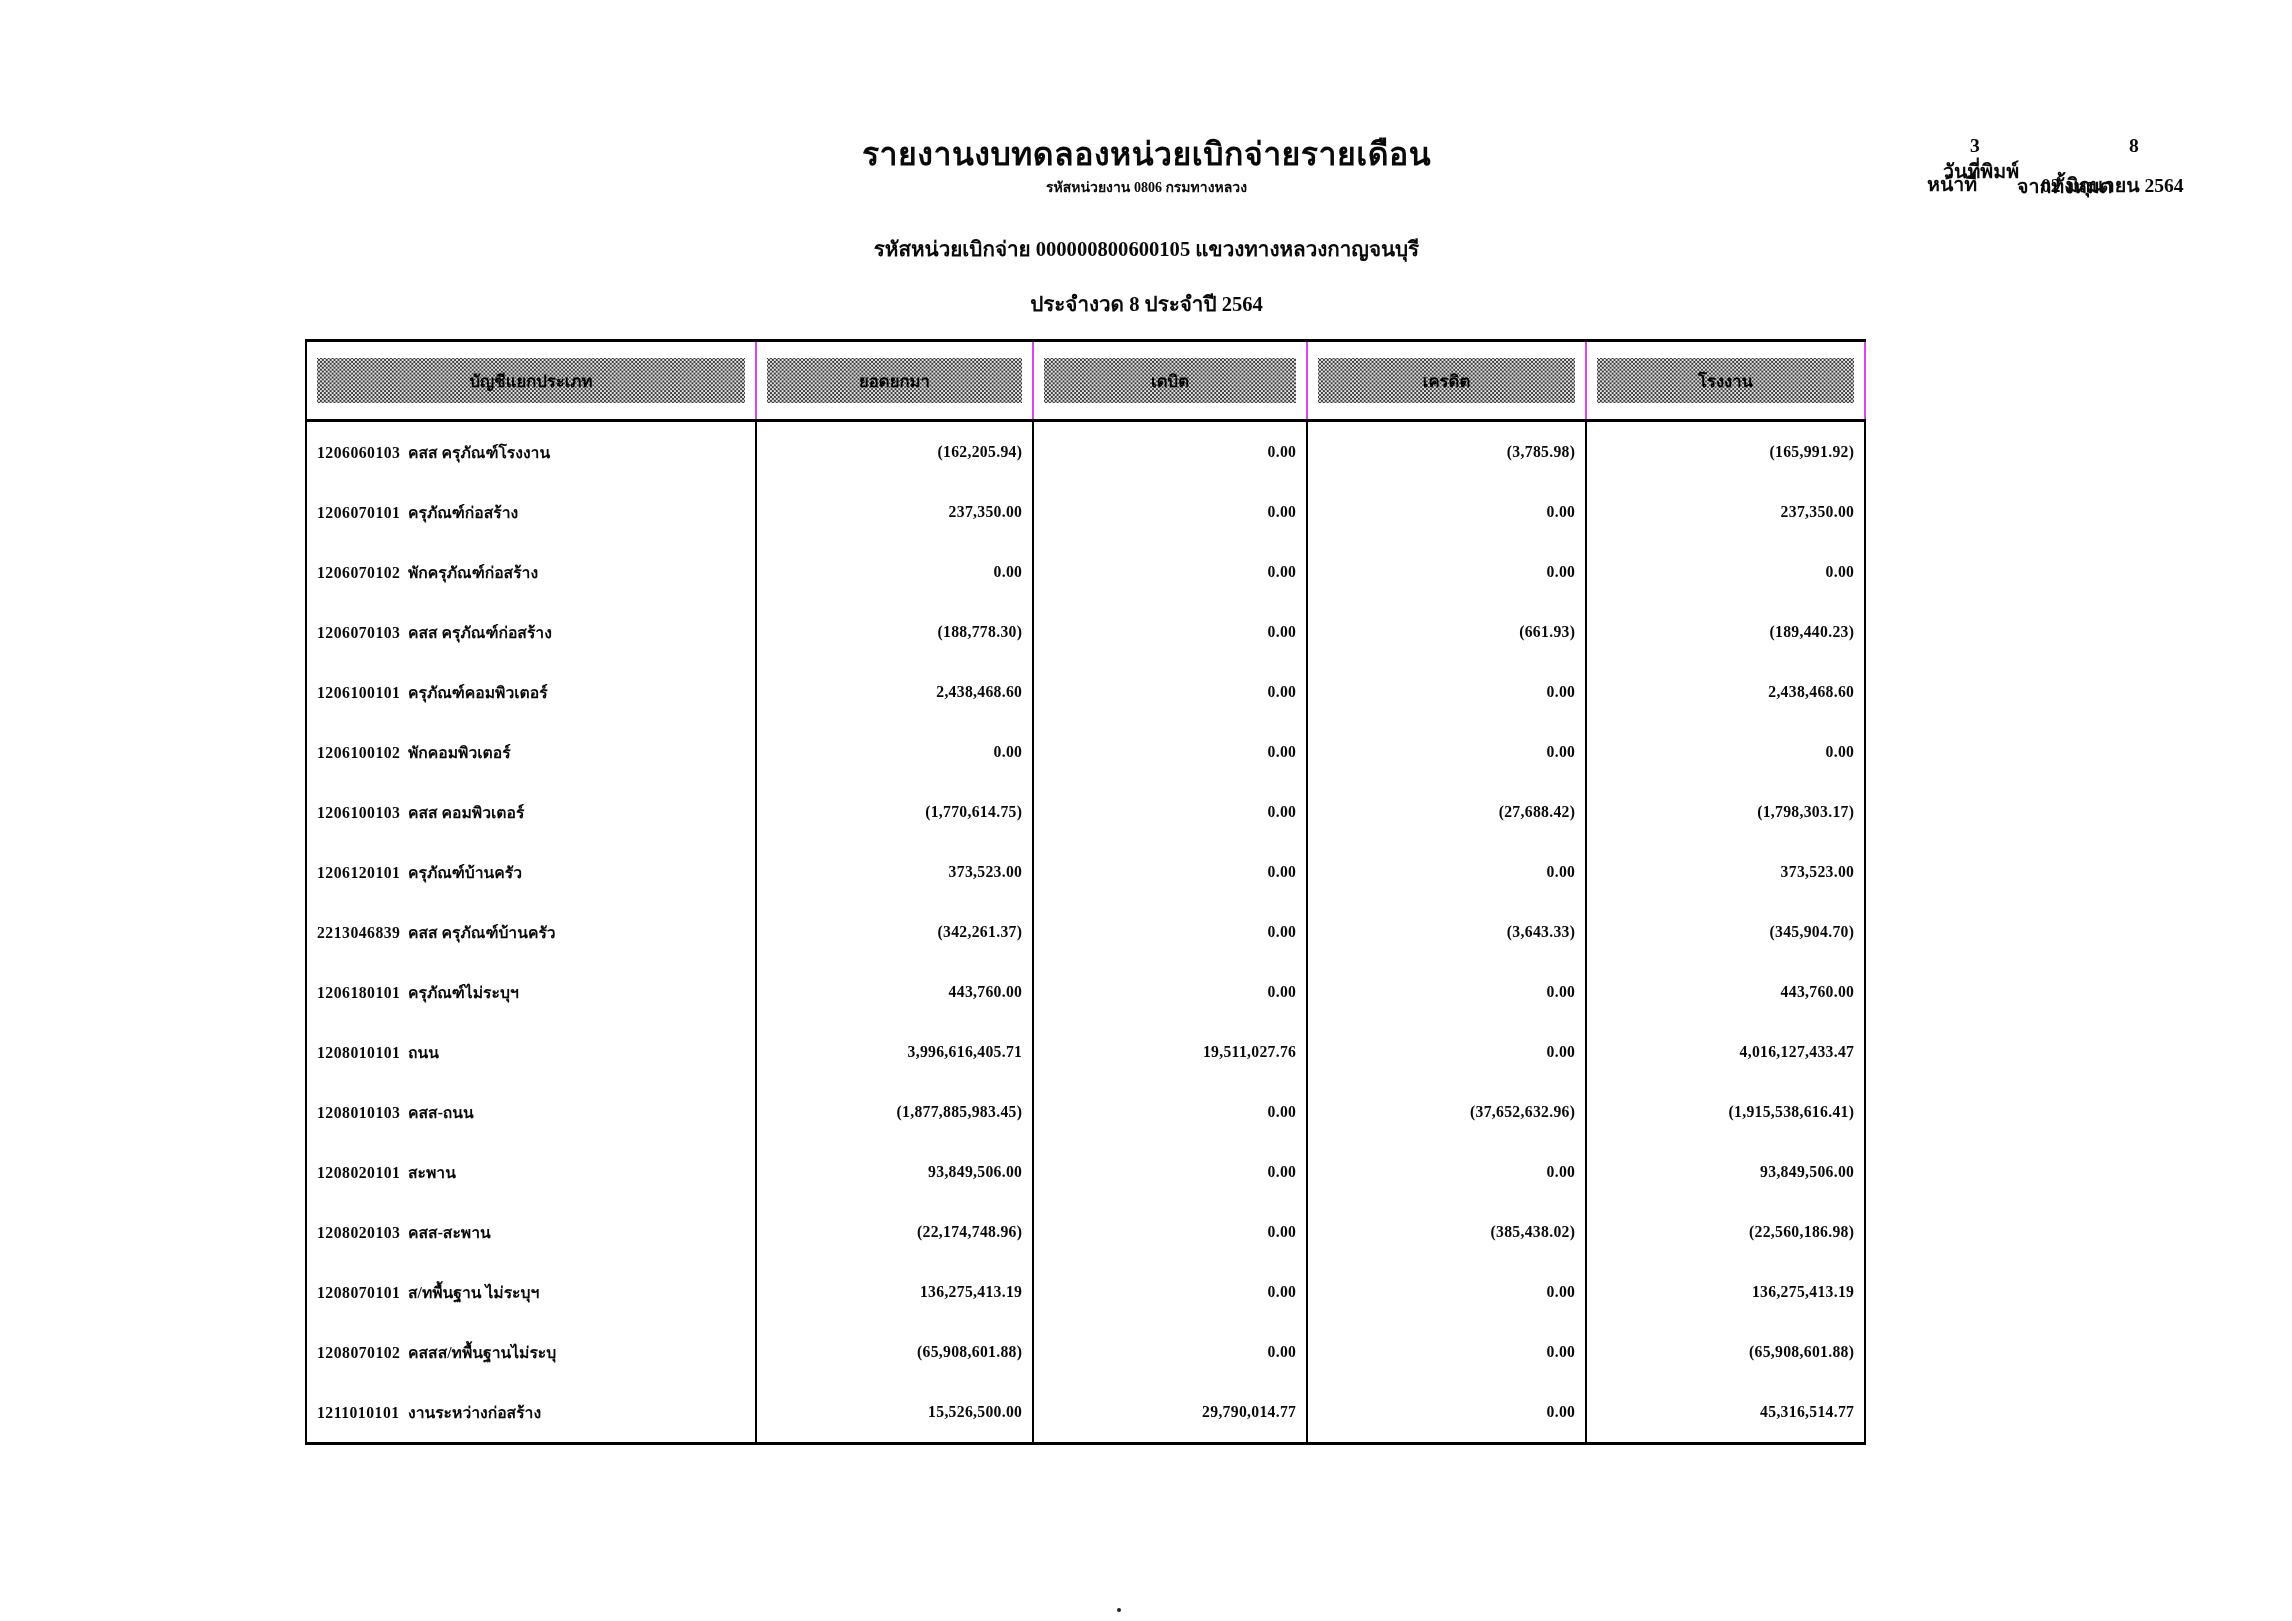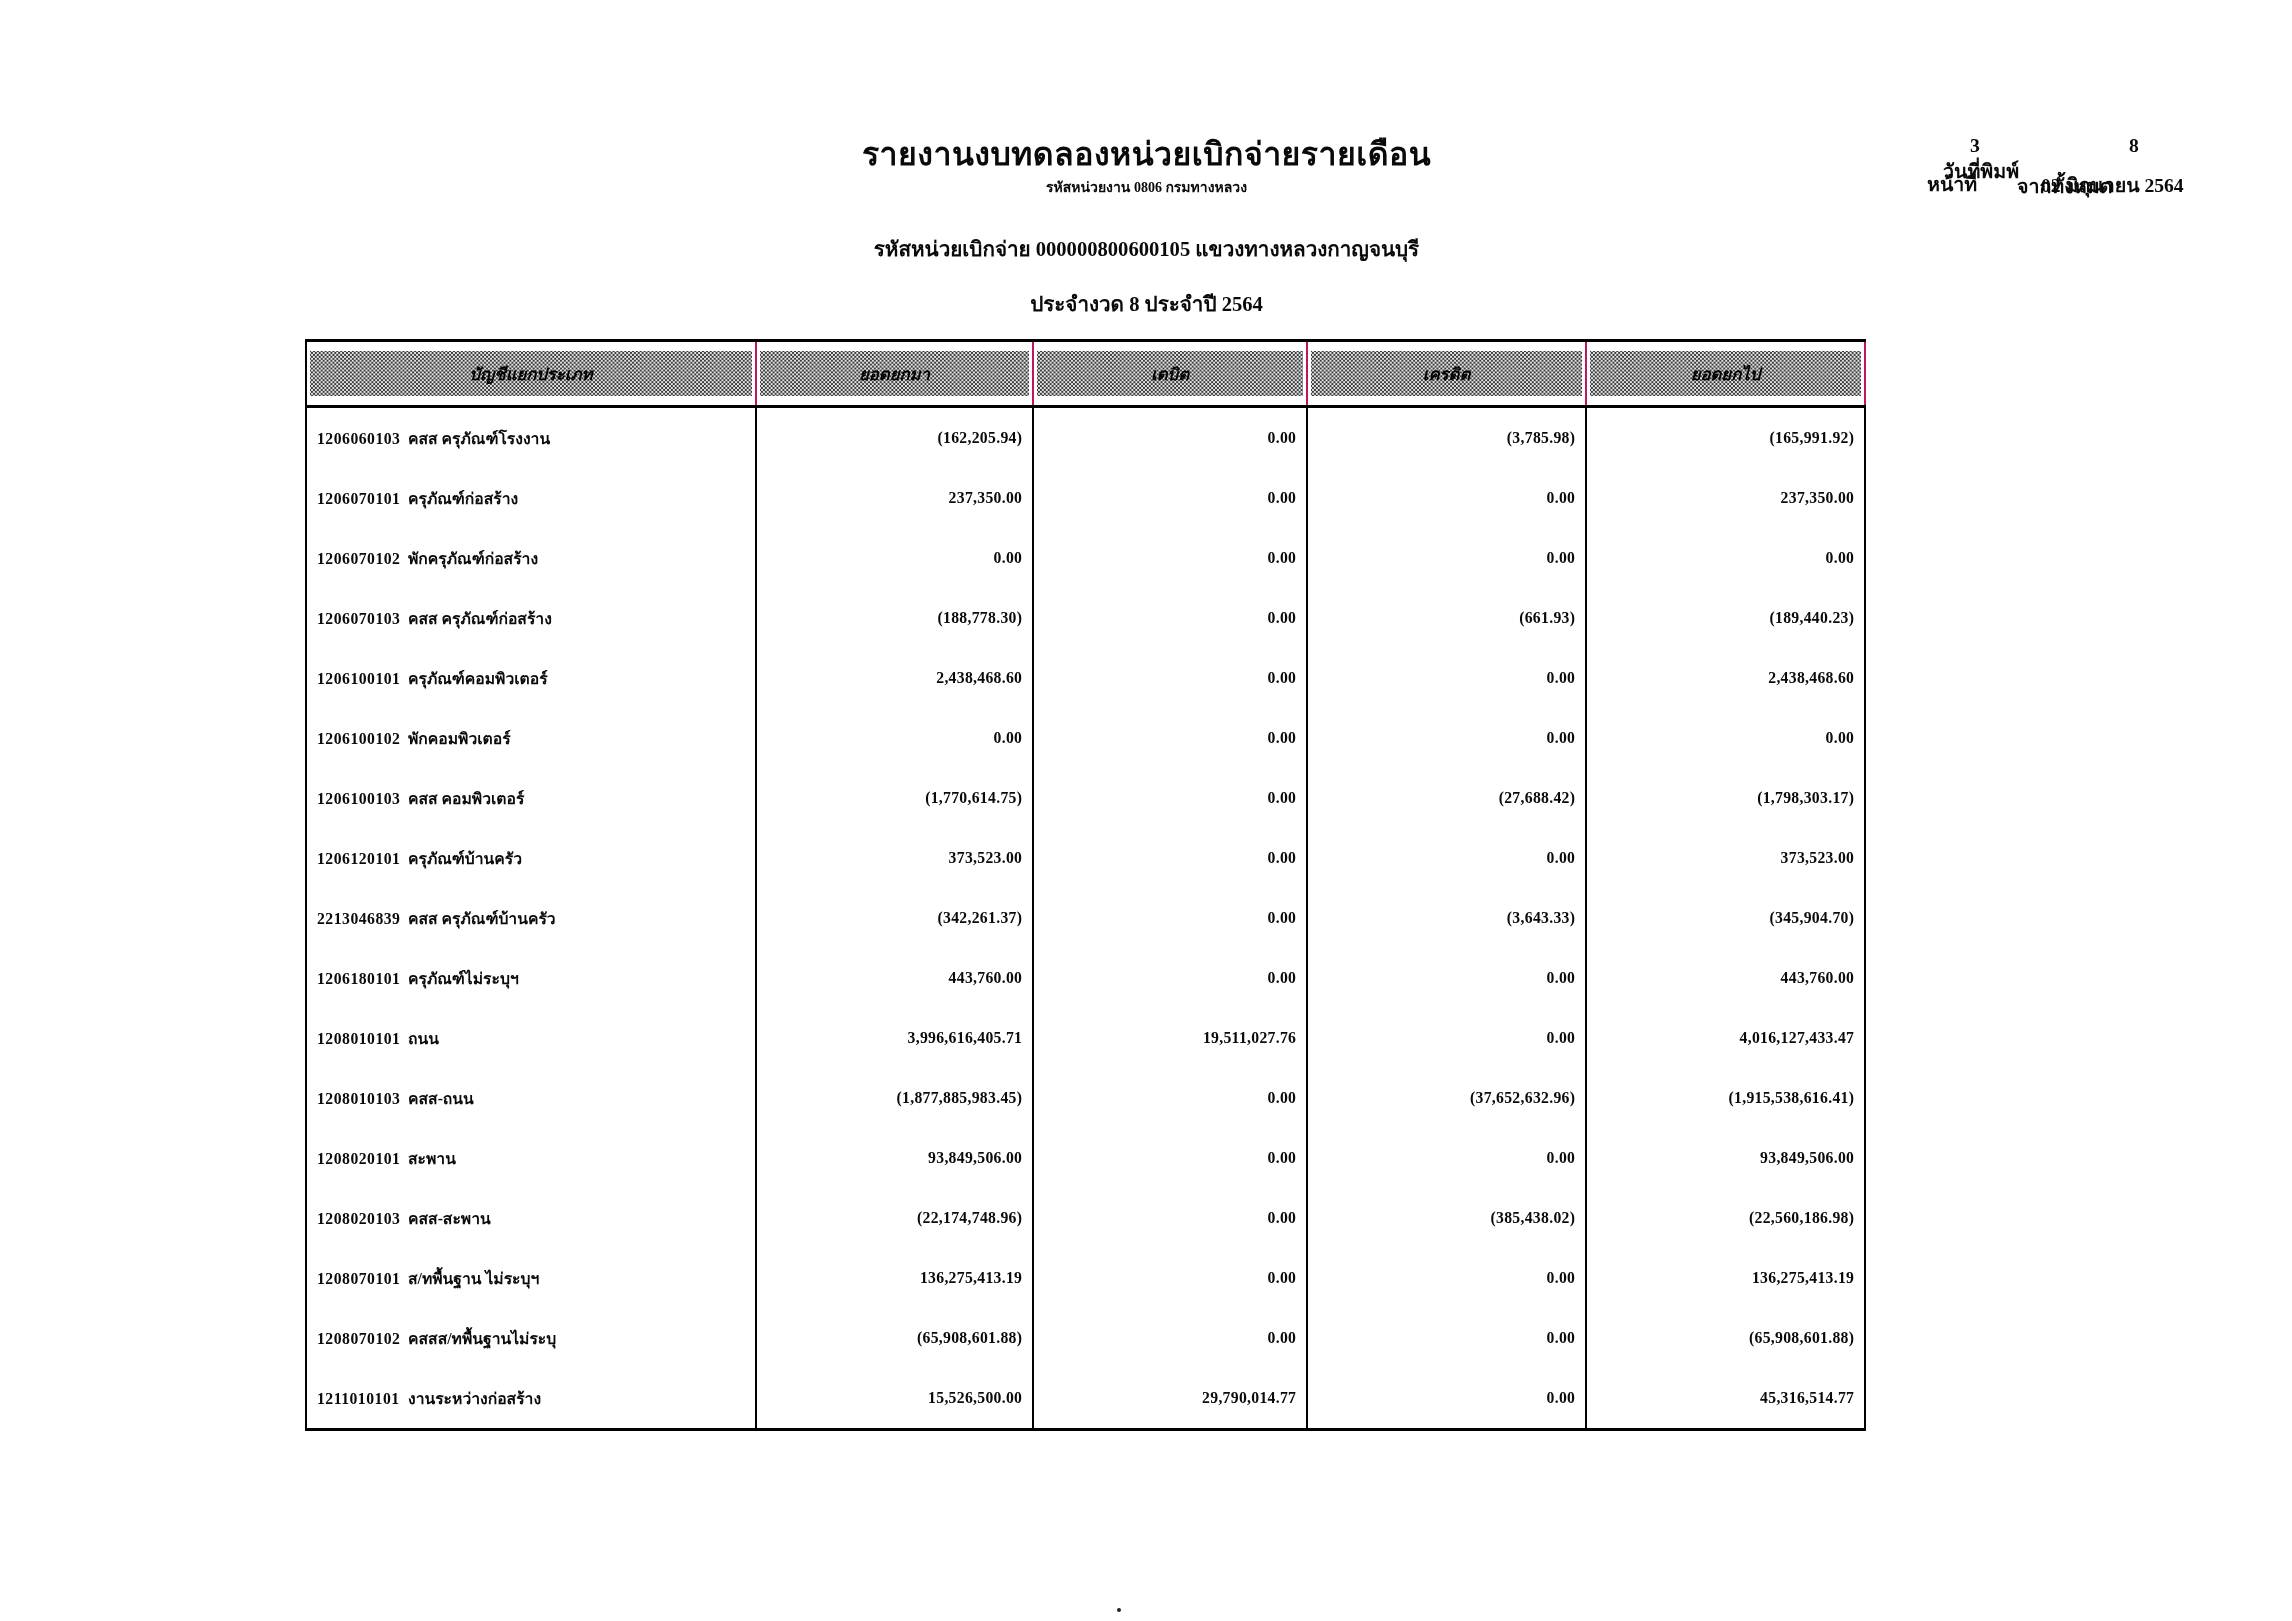--- a/index.html
+++ b/index.html
@@ -65,24 +65,23 @@
   .report-table col.c3 { width: 274px; }
   .report-table col.c4 { width: 279px; }
   .report-table col.c5 { width: 279px; }
 
   .report-table { border: 2.9px solid #000; border-top-width: 3.9px; border-bottom-width: 3.9px; }
 
   .report-table th {
     height: 57px;
     border-bottom: 3.9px solid #000;
     border-left: 2px solid #000;
-    border-right: 2px solid #be185d;
-    padding: 3px;
+    border-right: 2px solid #d946ef;
+    padding: 10px;
     vertical-align: middle;
-    font-style: italic;
   }
   .stipple {
     height: 45px;
     display: flex;
     align-items: center;
     justify-content: center;
     font-size: 16.7px;
     font-weight: bold;
     color: #000;
     background-color: #e3e3e3;
@@ -159,21 +158,21 @@
         <th>
           <div class="stipple">ยอดยกมา</div>
         </th>
         <th>
           <div class="stipple">เดบิต</div>
         </th>
         <th>
           <div class="stipple">เครดิต</div>
         </th>
         <th>
-          <div class="stipple">ยอดยกไป</div>
+          <div class="stipple">โรงงาน</div>
         </th>
       </tr>
     </thead>
     <tbody>
         <tr>
           <td class="acct"><span class="code">1206060103</span><span class="name">คสส ครุภัณฑ์โรงงาน</span></td>
           <td class="num">(162,205.94)</td>
           <td class="num">0.00</td>
           <td class="num">(3,785.98)</td>
           <td class="num">(165,991.92)</td>

